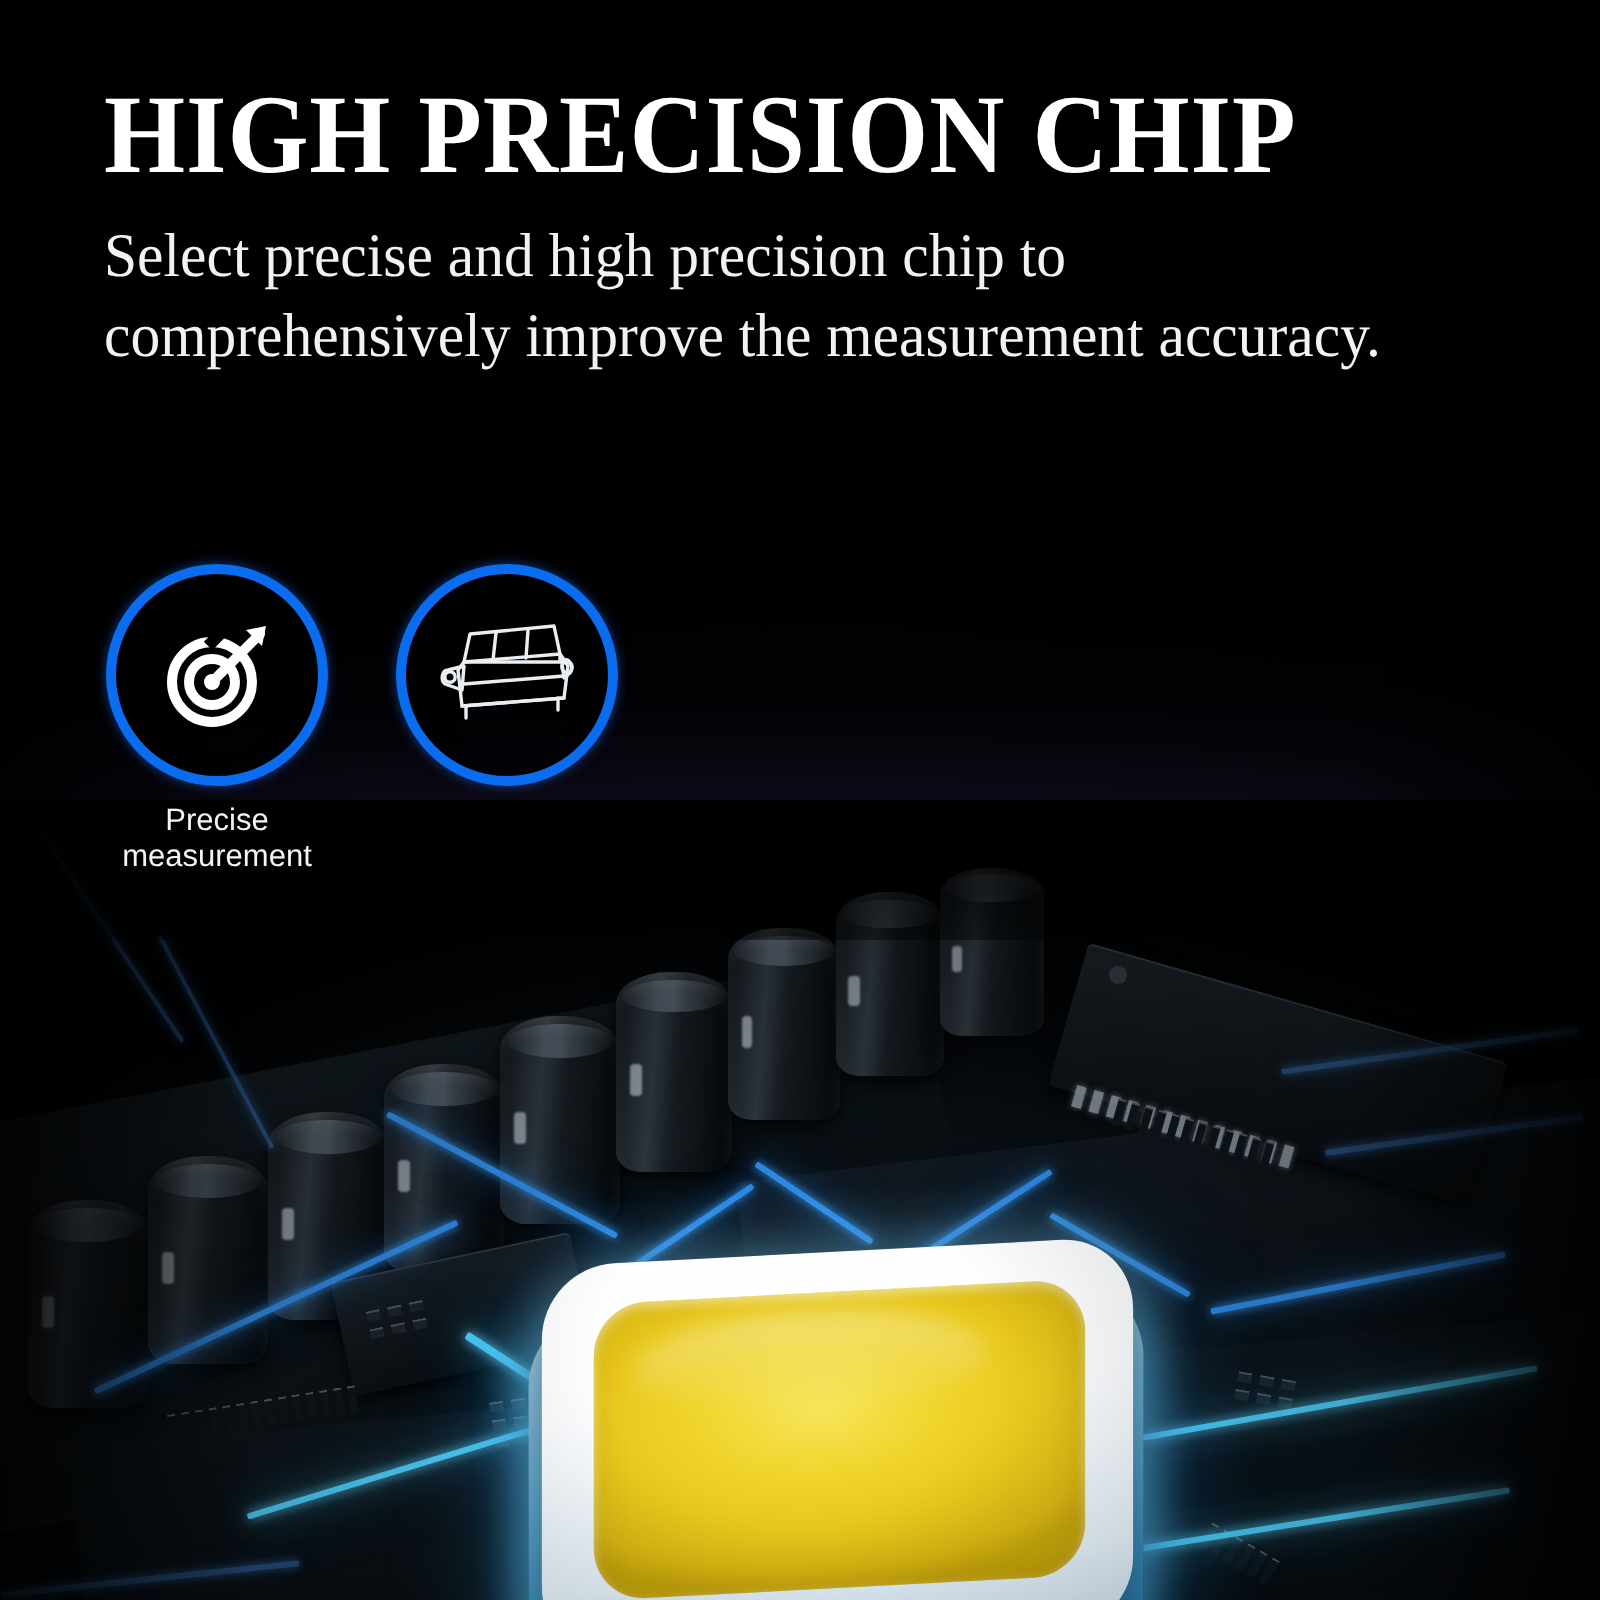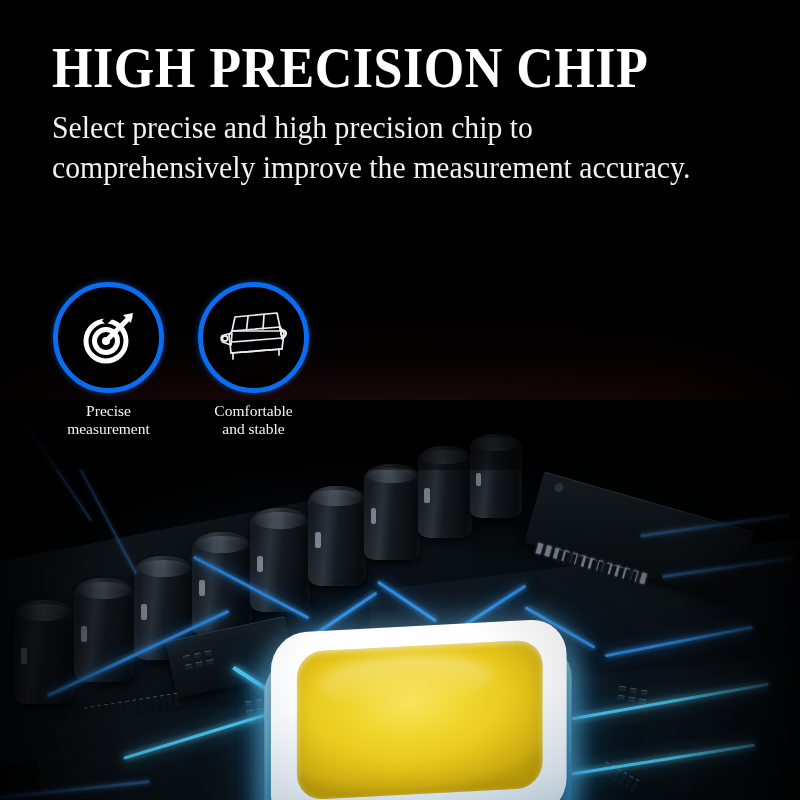--- a/index.html
+++ b/index.html
@@ -6,21 +6,21 @@
   html, body {
     margin: 0;
     padding: 0;
     background: #000;
   }
   #stage {
     position: relative;
     width: 800px;
     height: 800px;
     overflow: hidden;
-    background: #ef4444;
+    background: #8b5cf6;
     font-family: "Liberation Sans", sans-serif;
   }
 
   
   .bg { position:absolute; inset:0; }
 
   .board-base {
     position: absolute;
     left: -60px; right: -60px;
     top: 400px; bottom: -40px;
@@ -209,21 +209,21 @@
     box-sizing: border-box;
     box-shadow: 0 0 6px rgba(20,110,245,.55), inset 0 0 10px rgba(0,0,0,.6);
     background: rgba(0,0,0,.55);
     display:flex; align-items:center; justify-content:center;
     position: relative;
   }
   .ring svg { display:block; }
   .feature-label {
     margin-top: 9px;
     text-align: center;
-    font-family: Liberation Serif, serif;
+    font-family: Liberation Sans, sans-serif;
     font-size: 15.5px;
     line-height: 1.18;
     color: #f4f4f4;
     white-space: pre-line;
     text-shadow: 0 1px 3px rgba(0,0,0,.95);
   }
 </style>
 </head>
 <body>
 
@@ -424,19 +424,17 @@
             <path d="M63 21 C66 20 68 25 66 27.5 L63 30 L61.5 19 Z"></path>
             <circle cx="6" cy="29.5" r="2.6"></circle>
             <circle cx="64.5" cy="24.5" r="2.6"></circle>
 
             <path d="M14 44 L14 50"></path>
             <path d="M60 40 L60 46"></path>
             <path d="M12 44 L63 40"></path>
           </g>
         </svg>
       </div>
-      <div class="feature-label">Comfortable
-and stable</div>
     </div>
 
 
   </div>
 </div>
 
 </body></html>

